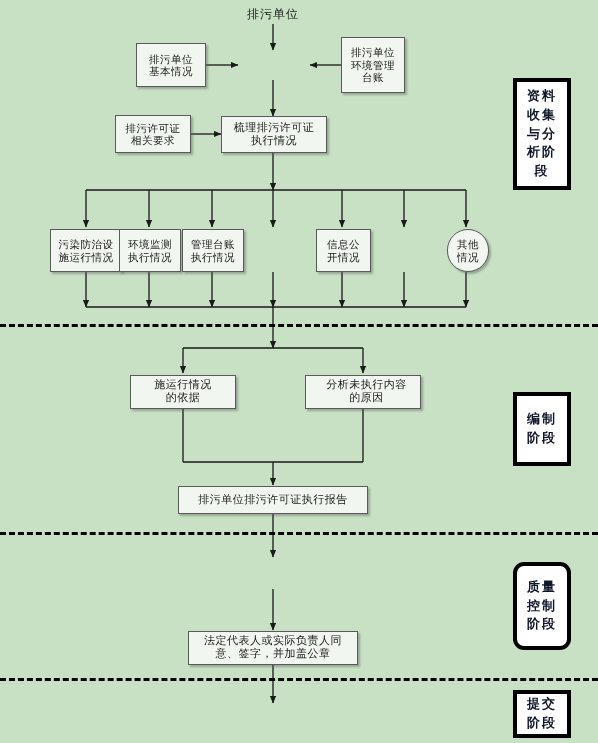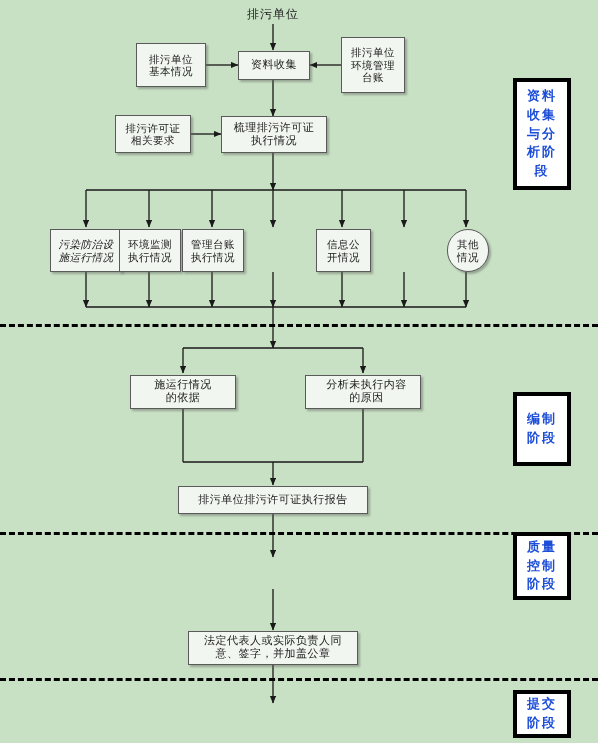--- a/index.html
+++ b/index.html
@@ -39,21 +39,21 @@
   }
 
   .stage{
     position:absolute;
     box-sizing:border-box;
     background:#ffffff;
     border:4px solid #000;
     display:flex;align-items:center;justify-content:center;
     text-align:center;
     font-size:13px;font-weight:bold;
-    color:#1d4ed8;
+    color:#0f172a;
     line-height:1.45;
     letter-spacing:2px;
     z-index:4;
     padding:0 6px;
   }
 
   .dashline{
     position:absolute;
     left:0;width:598px;height:0;
     border-top:3px dashed #000;
@@ -122,31 +122,30 @@
   </svg>
 
   <div class="dashline" style="top:324px;"></div>
   <div class="dashline" style="top:532px;"></div>
   <div class="dashline" style="top:678px;"></div>
 
   <div class="freetext" style="left:233px;top:6px;width:80px;">排污单位</div>
 
   <div class="node small" style="left: 136px; top: 43px; width: 70px; height: 44px; white-space: pre-line;">排污单位
 基本情况</div>
-  <div class="node mid" style="left:238px;top:51px;width:72px;height:29px;">资料收集</div>
   <div class="node small" style="left: 341px; top: 37px; width: 64px; height: 56px; white-space: pre-line;">排污单位
 环境管理
 台账</div>
 
   <div class="node small" style="left: 115px; top: 115px; width: 76px; height: 38px; white-space: pre-line;">排污许可证
 相关要求</div>
   <div class="node mid" style="left: 221px; top: 116px; width: 106px; height: 37px; white-space: pre-line;">梳理排污许可证
 执行情况</div>
 
-  <div class="node small" style="left: 50px; top: 229px; width: 72px; height: 43px; white-space: pre-line; font-style: italic;">污染防治设
+  <div class="node small" style="left: 50px; top: 229px; width: 72px; height: 43px; white-space: pre-line;">污染防治设
 施运行情况</div>
   <div class="node small" style="left: 119px; top: 229px; width: 62px; height: 43px; white-space: pre-line;">环境监测
 执行情况</div>
   <div class="node small" style="left: 182px; top: 229px; width: 62px; height: 43px; white-space: pre-line;">管理台账
 执行情况</div>
   <div class="node small" style="left: 316px; top: 229px; width: 55px; height: 43px; white-space: pre-line;">信息公
 开情况</div>
   <div class="node small" style="left: 447px; top: 229px; width: 42px; height: 43px; white-space: pre-line; border-radius: 21px;">其他
 情况</div>
 
@@ -162,19 +161,19 @@
 
   <div class="node big" style="left:240px;top:744px;width:66px;height:25px;">提  交</div>
 
   <div class="stage" style="left: 513px; top: 78px; width: 58px; height: 112px; white-space: pre-line;">资料
 收集
 与分
 析阶
 段</div>
   <div class="stage" style="left: 513px; top: 392px; width: 58px; height: 74px; white-space: pre-line;">编制
 阶段</div>
-  <div class="stage" style="left: 513px; top: 532px; width: 58px; height: 68px; white-space: pre-line;">质量
+  <div class="stage" style="left: 513px; top: 562px; width: 58px; height: 88px; white-space: pre-line; border-radius: 11px;">质量
 控制
 阶段</div>
   <div class="stage" style="left: 513px; top: 690px; width: 58px; height: 48px; white-space: pre-line;">提交
 阶段</div>
 
 </div>
 
 </body></html>

